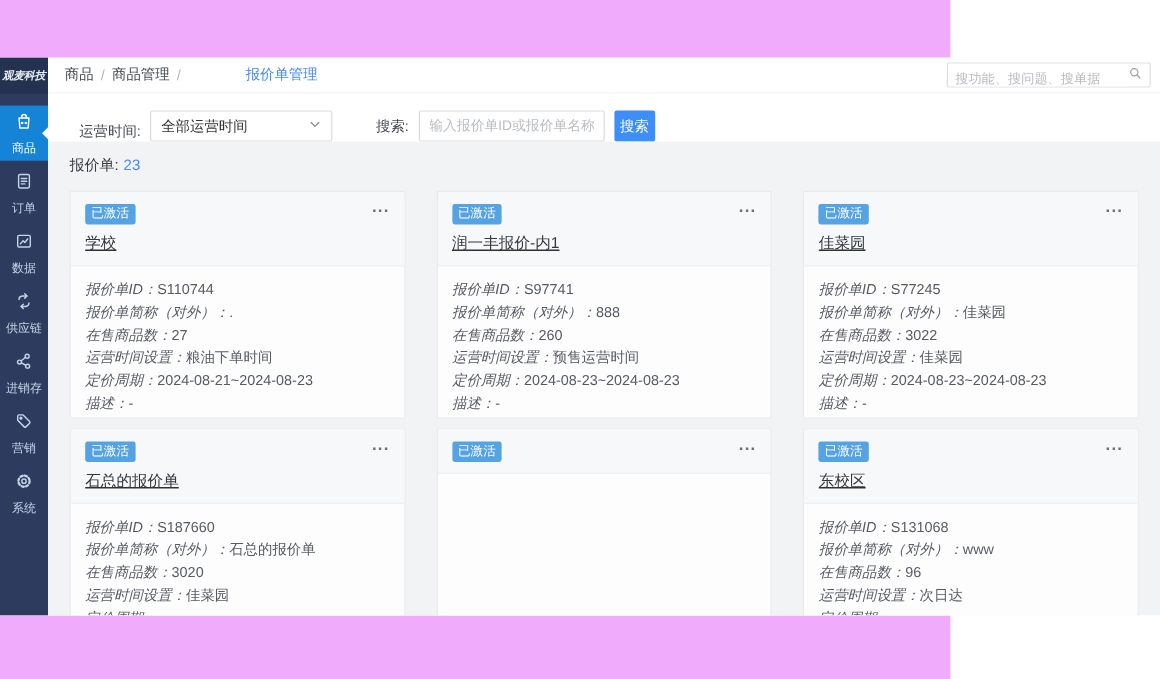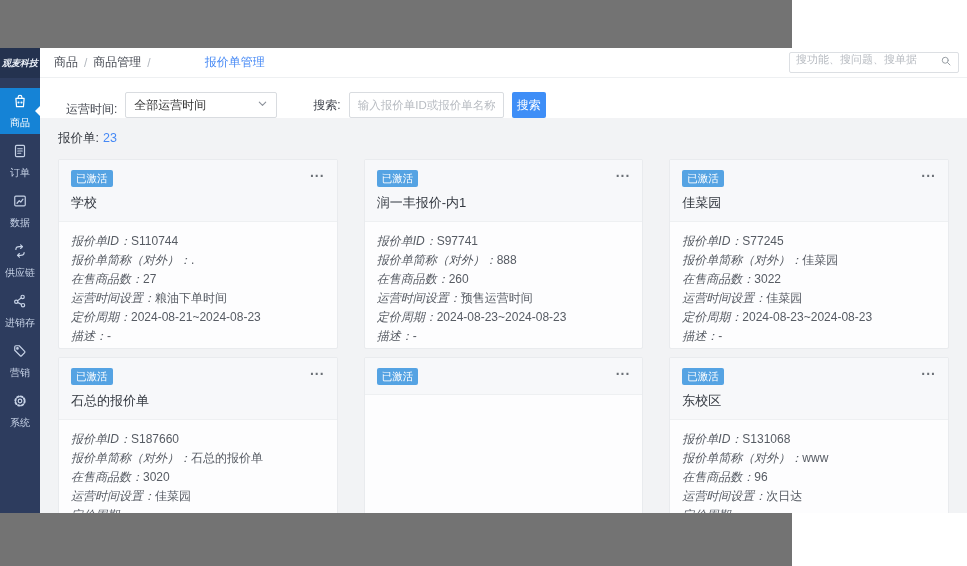--- a/index.html
+++ b/index.html
@@ -1,58 +1,58 @@
 <!DOCTYPE html>
 <html><head>
 <meta charset="utf-8">
 <style>
   * { margin:0; padding:0; box-sizing:border-box; }
   html,body { width:967px; height:566px; background:#fff; font-family:"Liberation Sans","DejaVu Sans",sans-serif; overflow:hidden; }
-  .page { width:792px; height:566px; background:#737373; position:relative; }
+  .page { width:792px; height:566px; background:#f0abfc; position:relative; }
   .app { position:absolute; top:48px; left:0; width:967px; height:465px; display:flex; background:#fff; overflow:hidden; }
 
   
   .sidebar { width:40px; background:#2d3c5e; display:flex; flex-direction:column; flex-shrink:0; }
   .logo { height:30px; background:#24324f; color:#e8edf5; font-size:9px; font-weight:bold; font-style:italic; display:flex; align-items:center; justify-content:center; letter-spacing:0; white-space:nowrap; overflow:hidden; }
   .nav { display:flex; flex-direction:column; margin-top:10px; }
   .nav-item { position:relative; height:46px; margin-bottom:4px; display:flex; flex-direction:column; align-items:center; justify-content:center; color:#c6d2e6; cursor:pointer; }
   .nav-item svg { width:18px; height:18px; }
   .nav-item .nav-label { font-size:10px; margin-top:2px; }
   .nav-item.active { background:#1583d6; color:#fff; }
   .nav-item.active::after { content:''; position:absolute; right:0; top:50%; transform:translateY(-50%); border:5px solid transparent; border-right-color:#fff; }
 
   
   .main { flex:1; display:flex; flex-direction:column; min-width:0; }
   .topbar { height:30px; background:#fff; border-bottom:1px solid #eef0f2; display:flex; align-items:center; padding:0 8px 0 14px; flex-shrink:0; }
   .breadcrumb { display:flex; align-items:center; font-size:12px; color:#454952; gap:6px; }
   .breadcrumb .sep { color:#b3b8bf; }
   .breadcrumb .crumb { cursor:default; }
   .breadcrumb .crumb.current { color:#4689f5;margin-left:48px; }
-  .global-search { margin-left:auto; width:170px; height:21px; border:1px solid #dcdfe3; border-radius:2px; display:flex; align-items:flex-start; padding:0 6px; background:#fff; }
+  .global-search { margin-left:auto; width:170px; height:21px; border:1px solid #dcdfe3; border-radius:2px; display:flex; align-items:flex-end; padding:0 6px; background:#fff; }
   .global-search input { border:none; outline:none; flex:1; font-size:11px; color:#333; min-width:0; font-family:inherit; }
   .global-search input::placeholder { color:#b8bcc2; }
   .global-search svg { width:12px; height:12px; stroke:#9aa0a6; flex-shrink:0; }
 
   .filterbar { height:40px; background:#fff; display:flex; align-items:flex-end; padding-left:26px; flex-shrink:0; }
   .f-label { font-size:12px; color:#454952; margin-right:8px; }
   .dropdown { width:152px; height:26px; border:1px solid #d9dce0; border-radius:2px; background:#fff; display:flex; align-items:center; padding:0 8px; font-size:12px; color:#333; cursor:pointer; }
   .dropdown .dd-text { flex:1; }
   .dropdown svg { width:11px; height:11px; stroke:#8a9099; }
   .search-group { display:flex; align-items:center; margin-left:36px; }
   .search-input { width:155px; height:26px; border:1px solid #d9dce0; border-radius:2px; padding:0 8px; font-size:11.5px; color:#333; outline:none; font-family:inherit; }
   .search-input::placeholder { color:#b8bcc2; }
   .search-btn { margin-left:8px; width:34px; height:26px; background:#3e8ef7; color:#fff; border:none; border-radius:2px; font-size:12px; cursor:pointer; font-family:Liberation Sans, sans-serif; }
 
   .content { flex:1; background:#f2f3f5; padding:8px 18px 0 18px; overflow:hidden; }
   .summary { font-size:12.5px; color:#383c43; margin:4px 0 12px 0; }
   .summary .count { color:#4689f5; margin-left:4px; }
 
   .grid { display:grid; grid-template-columns:repeat(3,1fr); column-gap:26px; row-gap:8px; }
   .card { background:#fdfdfe; border:1px solid #e9ebee; border-radius:2px; height:190px; overflow:hidden; }
-  .card-head { position:relative; background:#f7f8fa; padding:8px 12px 9px 12px; border-bottom:1px solid #eef0f2; }
+  .card-head { position:relative; background:#f7f8fa; padding:8px 12px 9px 12px; border-bottom:1px solid #eef0f2;text-decoration:underline; }
   .badge { display:inline-block; background:#55a3e3; color:#fff; font-size:10.5px; padding:2px 5px; border-radius:2px; line-height:1.2; }
   .card-title { font-size:13px; color:#333840; margin-top:7px; }
   .more-btn { position:absolute; top:4px; right:12px; font-size:14px; letter-spacing:1px; color:#6b7076; cursor:pointer; background:none; border:none; font-weight:bold; font-family:inherit; }
   .card-body { padding:10px 12px; }
   .field { font-size:12px; line-height:19px; color:#565b63; white-space:nowrap; overflow:hidden; text-overflow:ellipsis; }
   .field .f-lab { color:#565b63;font-style:italic; }
   .field .f-val { color:#565b63; }
 </style>
 </head>
 <body>

